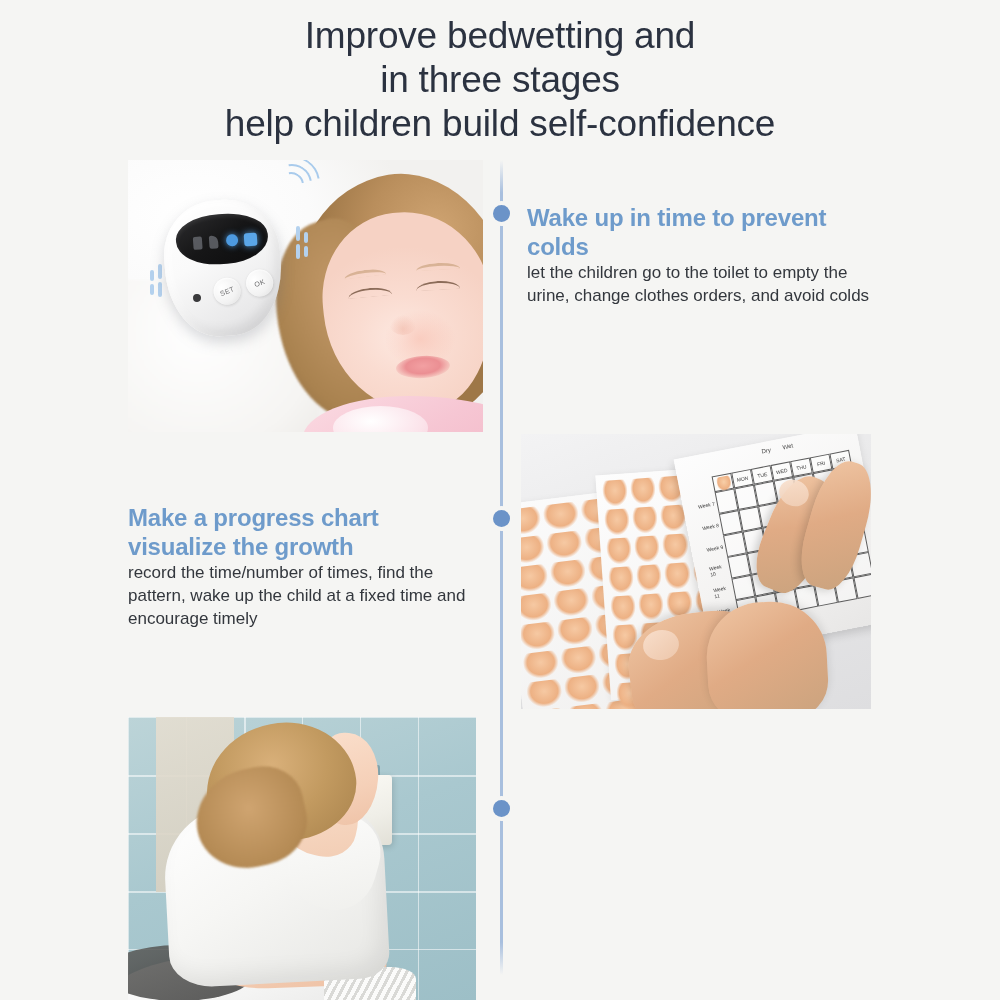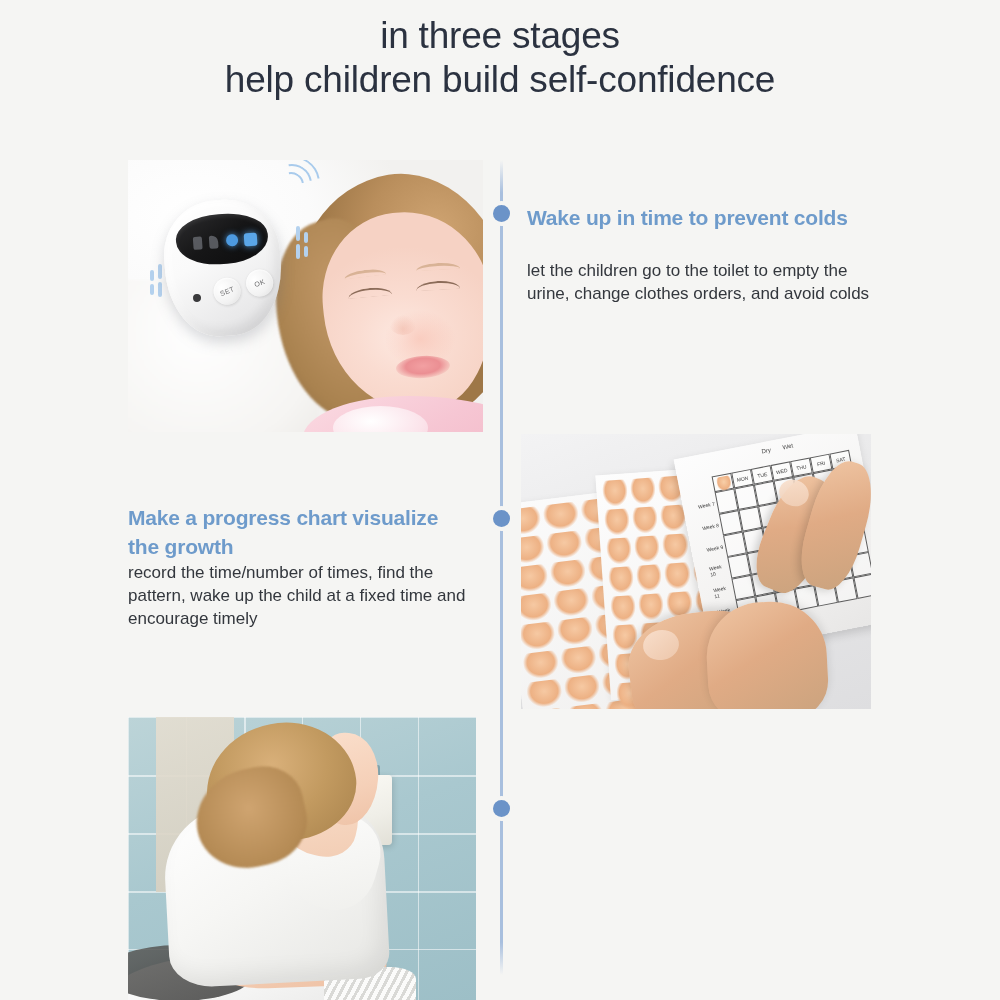--- a/index.html
+++ b/index.html
@@ -32,29 +32,29 @@
     border-radius:50%; background:#6b93c8;
     box-shadow:0 0 0 4px #f5f5f3;
   }
   .tl-dot.d1 { top:205px; }
   .tl-dot.d2 { top:510px; }
   .tl-dot.d3 { top:800px; }
 
   
   .block { position:absolute; }
   .block h2 {
-    color:#6e9bcb; font-size:21px; line-height:29px;
+    color:#6e9bcb; font-size:24px; line-height:29px;
     font-weight:bold; letter-spacing:-0.2px;
   }
   .block p {
     color:#33373d; font-size:17px; line-height:23px;
     font-weight:400;
   }
   .b1 { left:527px; top:203px; width:345px; }
-  .b1 p { margin-top:27px; }
+  .b1 p { }
   .b2 { left:128px; top:503px; width:345px; text-align:left; }
   .b2 p { }
 
   
   .photo { position:absolute; overflow:hidden; background:#fff; }
   .ph1 { left:128px; top:160px; width:355px; height:272px; }
   .ph2 { left:521px; top:434px; width:350px; height:275px; }
   .ph3 { left:128px; top:717px; width:348px; height:283px; }
 
   
@@ -252,20 +252,21 @@
   .p3-pants { position:absolute; left:196px; top:250px; width:92px; height:42px;
     border-radius:28% 28% 18% 18%;
     background:repeating-linear-gradient(118deg,#fbfbfa 0 4px,#d9d9d6 4px 7px); }
 </style>
 </head>
 <body>
 
 <div class="stage">
 
   <div class="headline">
+    <span>Improve bedwetting and</span>
     <span>in three stages</span>
     <span>help children build self-confidence</span>
   </div>
 
   <div class="timeline"></div>
   <div class="tl-dot d1"></div>
   <div class="tl-dot d2"></div>
   <div class="tl-dot d3"></div>
 
   <div class="photo ph1">

